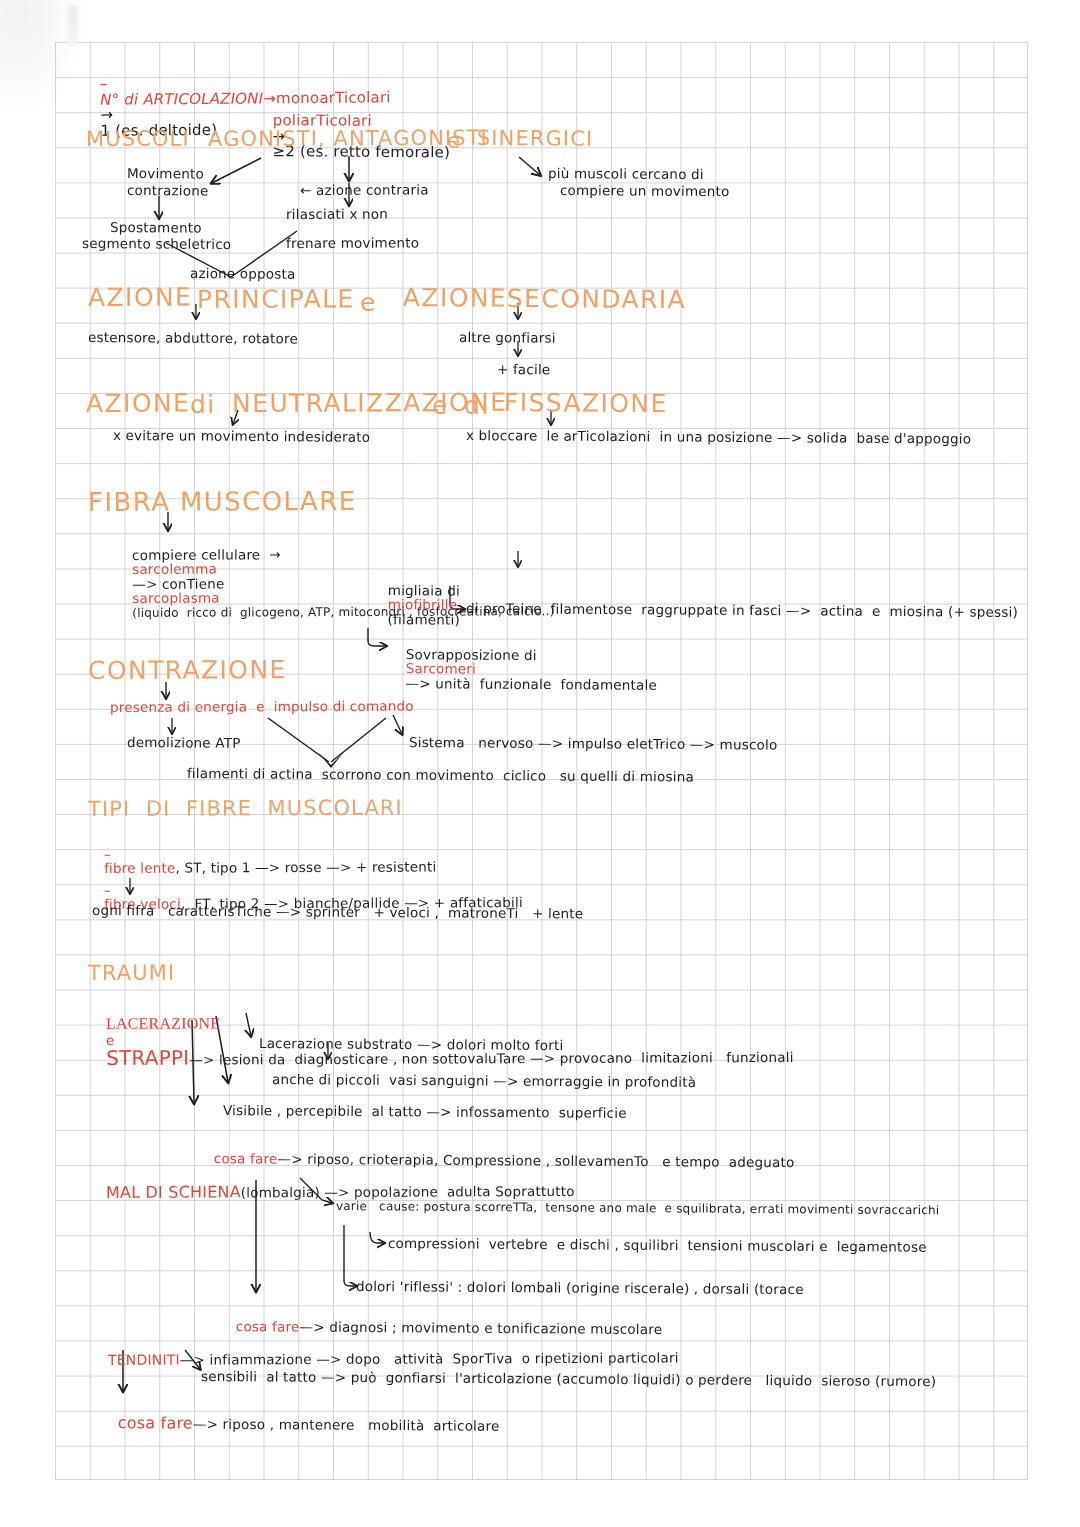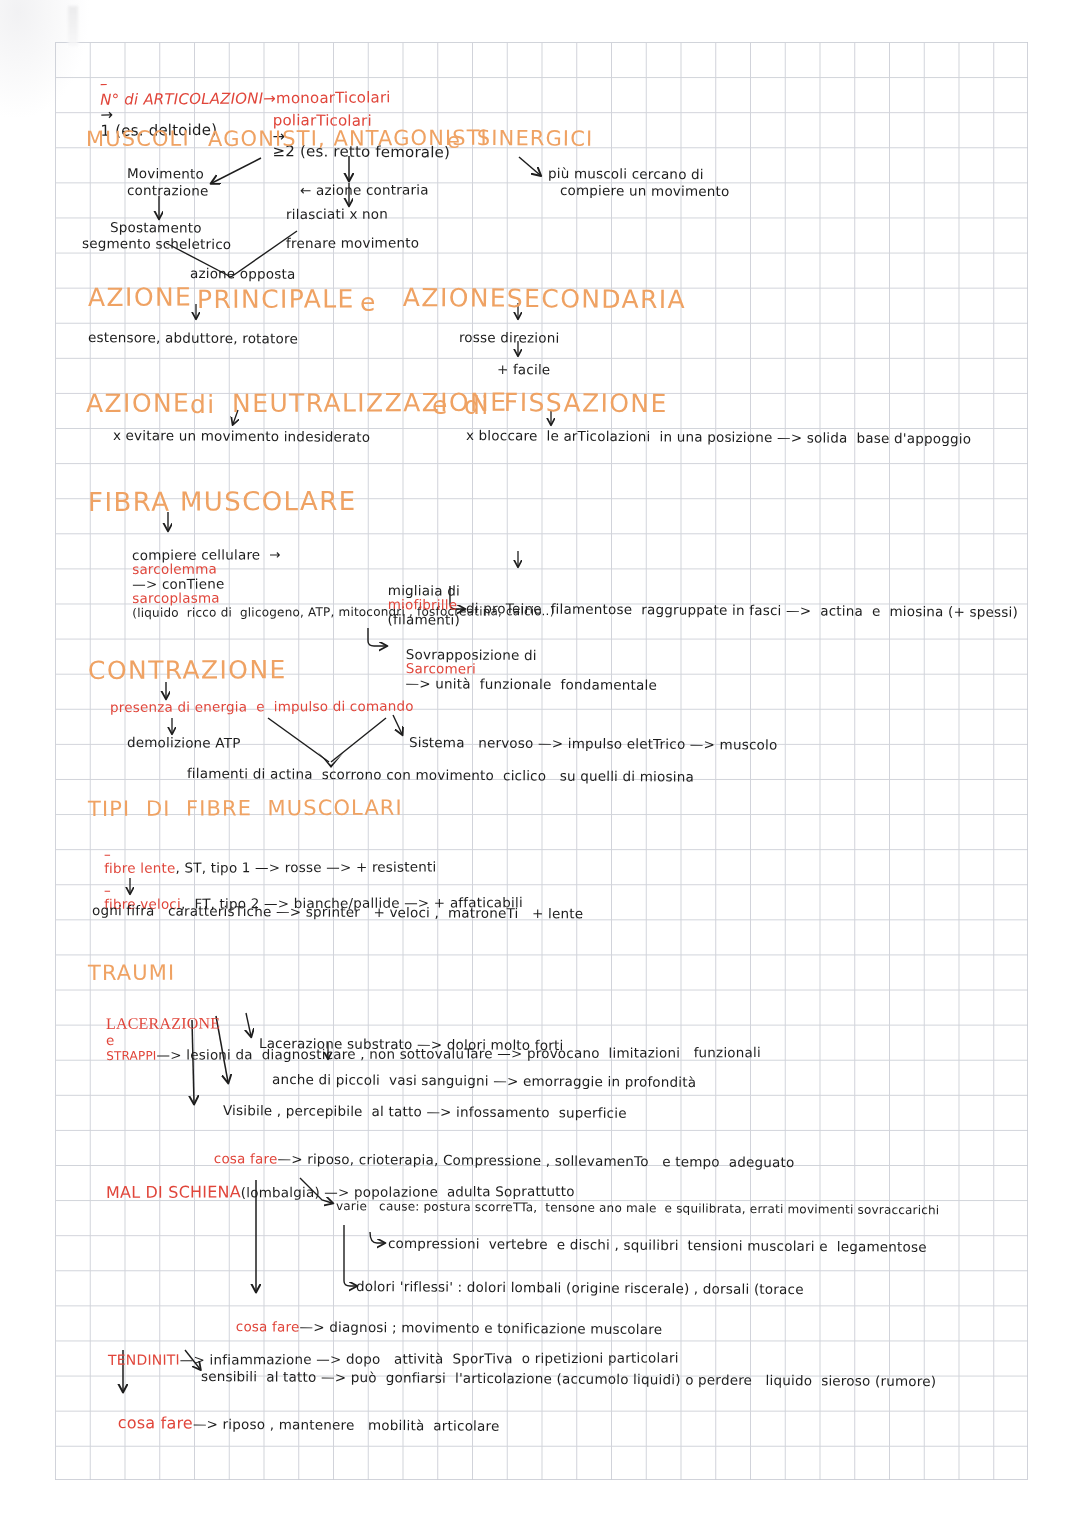--- a/index.html
+++ b/index.html
@@ -209,21 +209,21 @@
   <div class="ink sm sk2" style="left:548px; top:166px;">più muscoli cercano di</div>
   <div class="ink sm sk2" style="left:560px; top:183px;">compiere un movimento</div>
 
   <div class="ink h-org sk3" style="left:88px; top:285px;">AZIONE</div>
   <div class="ink h-org sk3" style="left:197px; top:287px;">PRINCIPALE</div>
   <div class="ink h-org" style="left:360px; top:290px;">e</div>
   <div class="ink h-org sk2" style="left:403px; top:285px;">AZIONE</div>
   <div class="ink h-org sk2" style="left:507px; top:286px;">SECONDARIA</div>
 
   <div class="ink sm sk2" style="left:88px; top:330px;">estensore, abduttore, rotatore</div>
-  <div class="ink sm sk2" style="left:459px; top:330px;">rosse direzioni</div>
+  <div class="ink sm sk2" style="left:459px; top:330px;">altre gonfiarsi</div>
   <div class="ink sm sk2" style="left:497px; top:362px;">+ facile</div>
 
   <div class="ink h-org sk3" style="left:86px; top:391px;">AZIONE</div>
   <div class="ink h-org sk3" style="left:190px; top:392px;">di</div>
   <div class="ink h-org sk3" style="left:232px; top:391px;">NEUTRALIZZAZIONE</div>
   <div class="ink h-org" style="left:432px; top:393px;">e</div>
   <div class="ink h-org" style="left:464px; top:393px;">di</div>
   <div class="ink h-org sk2" style="left:504px; top:390px;">FISSAZIONE</div>
 
   <div class="ink sm sk2" style="left:113px; top:428px;">x evitare un movimento indesiderato</div>
@@ -271,21 +271,21 @@
     <span class="red">fibre veloci</span><span class="blk">,  FT, tipo 2 —&gt; bianche/pallide —&gt; + affaticabili</span>
   </div>
 
   <div class="ink sm sk2" style="left:92px; top:903px;">ogni fifra   caratterisTiche —&gt; sprinter   + veloci ,  matroneTi   + lente</div>
 
   <div class="ink h-org-sm sk3" style="left:88px; top:962px;">TRAUMI</div>
 
   <div class="ink sk3" style="left:86px; top:1000px;">
     <span class="red" style="font-size:16px;font-family:Liberation Serif, serif;">LACERAZIONE</span>
     <span class="red sm">e</span>
-    <span class="red" style="font-size:12px;">STRAPPI</span><span class="blk sm">—&gt; lesioni da  diagnosticare , non sottovaluTare —&gt; provocano  limitazioni   funzionali</span>
+    <span class="red" style="font-size:20px;">STRAPPI</span><span class="blk sm">—&gt; lesioni da  diagnosticare , non sottovaluTare —&gt; provocano  limitazioni   funzionali</span>
   </div>
 
   <div class="ink sm sk2" style="left:259px; top:1036px;">Lacerazione substrato —&gt; dolori molto forti</div>
   <div class="ink sm sk2" style="left:272px; top:1072px;">anche di piccoli  vasi sanguigni —&gt; emorraggie in profondità</div>
   <div class="ink sm sk2" style="left:223px; top:1103px;">Visibile , percepibile  al tatto —&gt; infossamento  superficie</div>
 
   <div class="ink sm sk2" style="left:196px; top:1137px;">
     <span class="red">cosa fare</span><span class="blk">—&gt; riposo, crioterapia, Compressione , sollevamenTo   e tempo  adeguato</span>
   </div>
 

